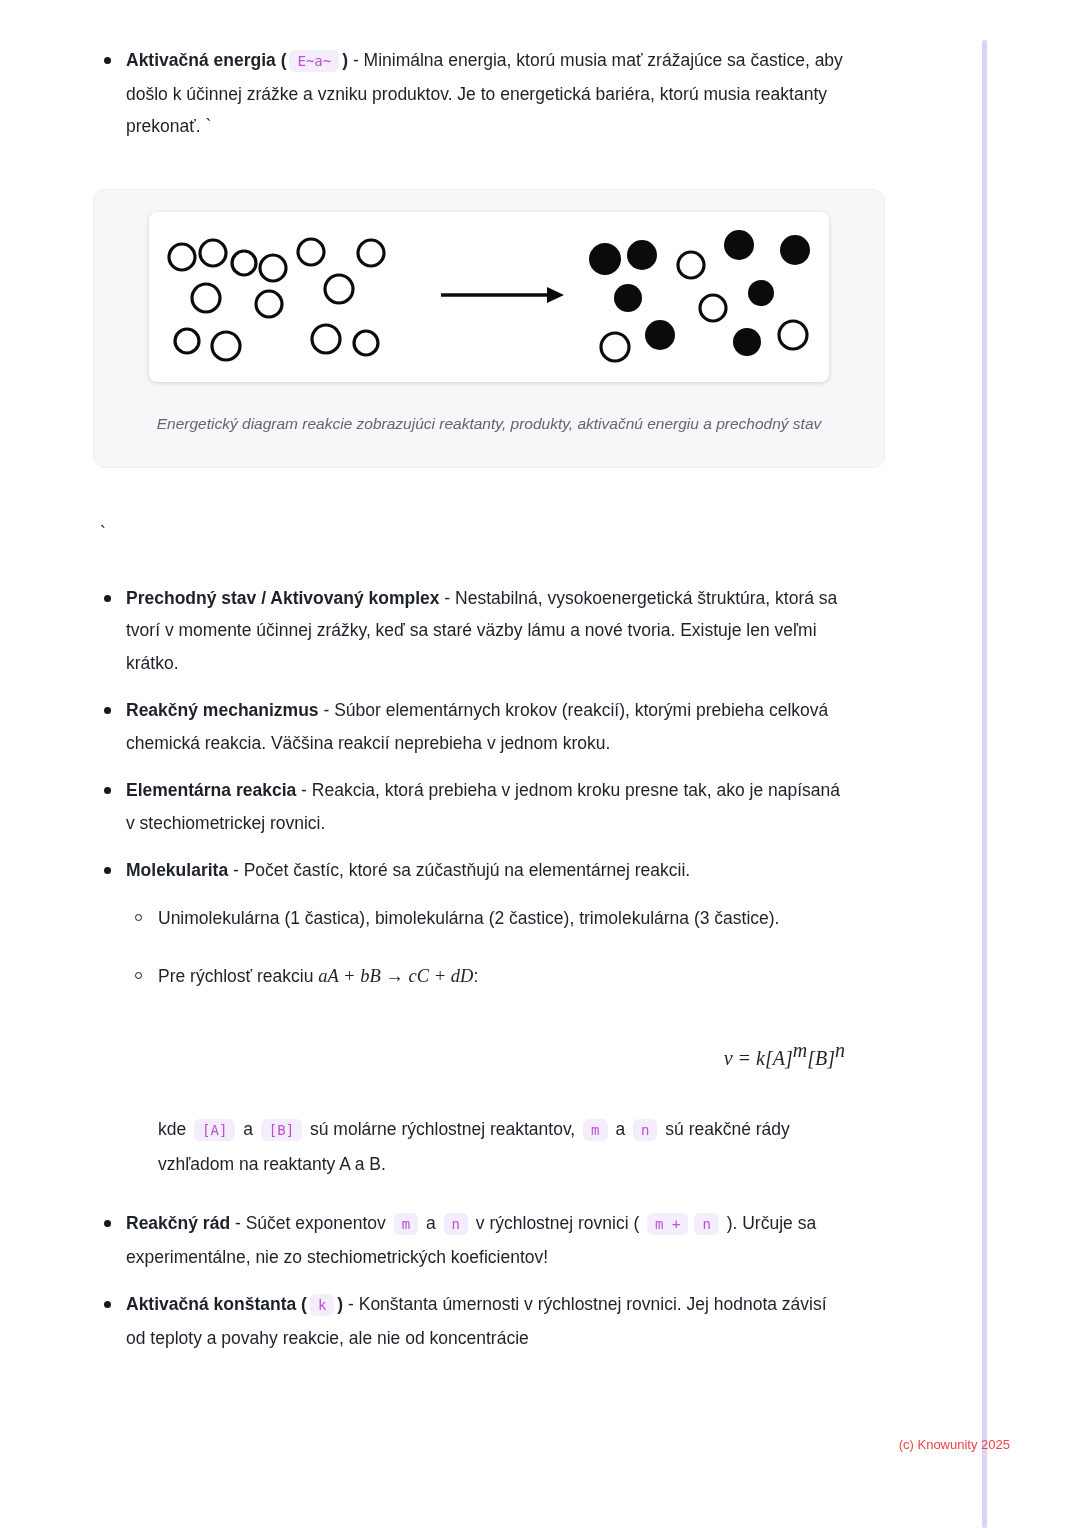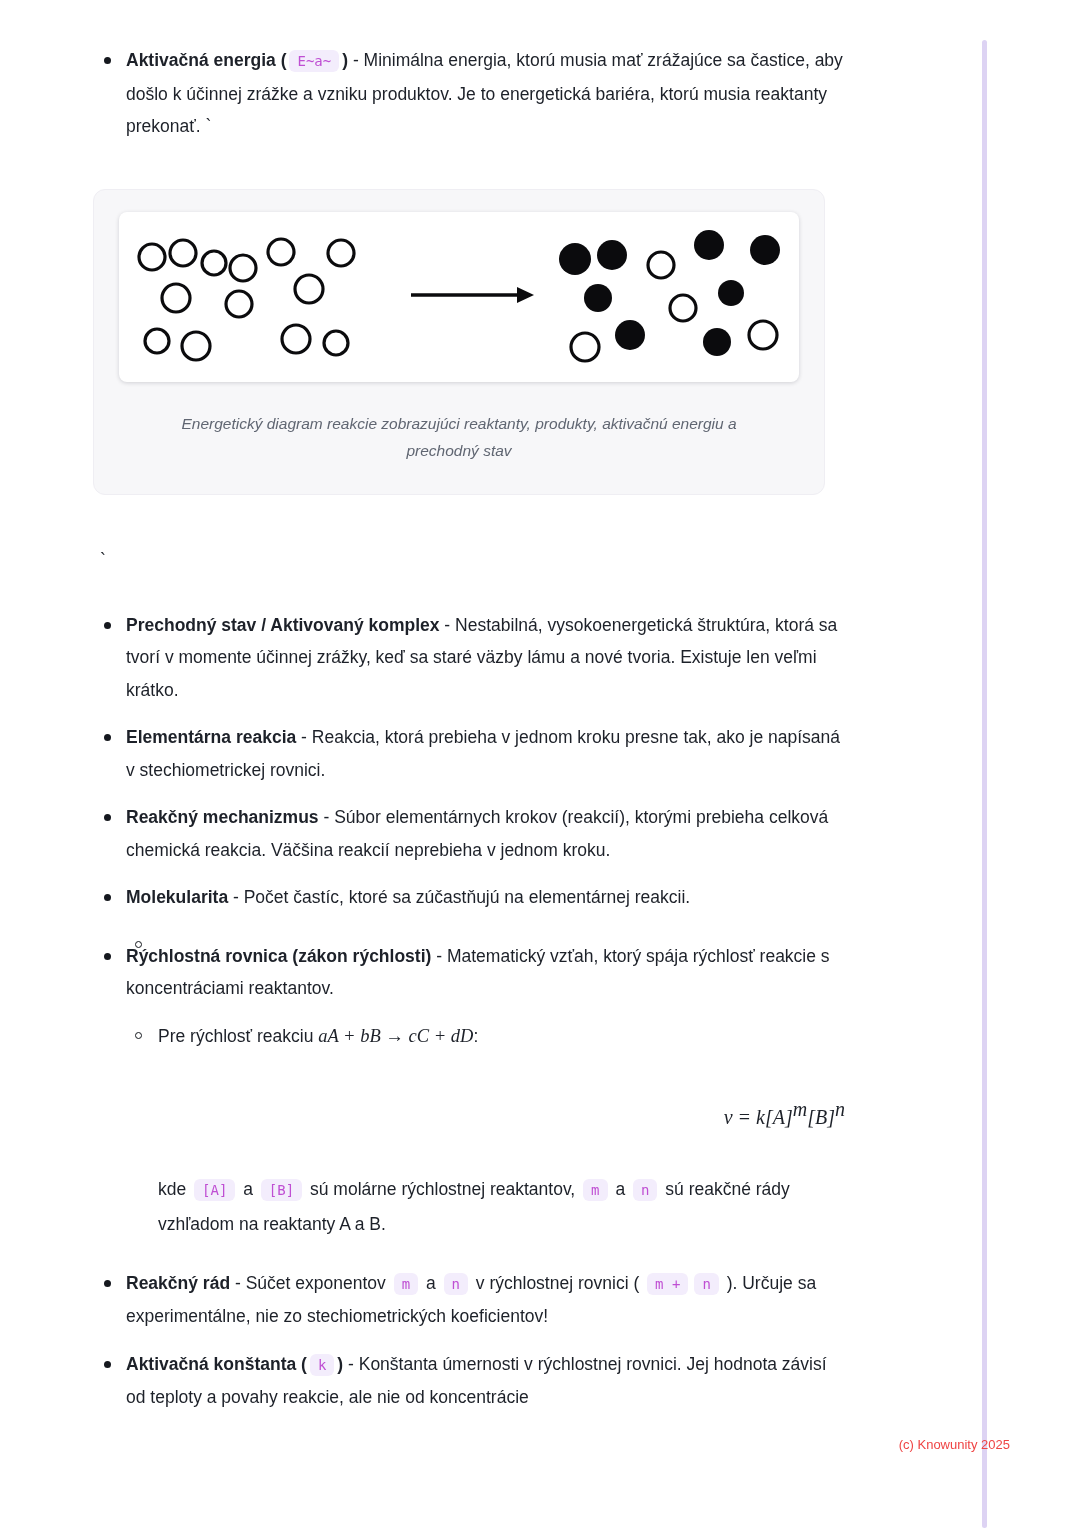--- a/index.html
+++ b/index.html
@@ -57,21 +57,21 @@
   .equation .math { font-size: 20px; }
   .para {
     margin: 0 0 26px 58px;
     width: 690px;
     font-size: 17.5px;
     line-height: 34px;
   }
   .stray { margin: 0 0 36px 0; font-size: 17.5px; line-height: 26px; }
   .figure-card {
     margin: 46px 0 52px -7px;
-    width: 732px;
+    width: 792px;
     background: #f7f7f9;
     border: 1px solid #efeef3;
     border-radius: 12px;
     padding: 22px 0 30px 0;
   }
   .figure-panel {
     width: 680px; height: 170px;
     margin: 0 auto;
     background: #ffffff;
     border-radius: 8px;
@@ -136,25 +136,24 @@
             <circle cx="466" cy="135" r="14" fill="#ffffff" stroke="#0b0b0d" stroke-width="3.2"></circle>
             <circle cx="644" cy="123" r="14" fill="#ffffff" stroke="#0b0b0d" stroke-width="3.2"></circle>
             <line x1="292" y1="83" x2="398" y2="83" stroke="#0b0b0d" stroke-width="3.5"></line>
             <polygon points="398,75 415,83 398,91" fill="#0b0b0d"></polygon>
           </svg>
         </div>
         <figcaption class="figure-caption">Energetický diagram reakcie zobrazujúci reaktanty, produkty, aktivačnú energiu a prechodný stav</figcaption>
       </figure>
       <div class="stray">`</div>
       <div class="bullet"><span class="marker-disc"></span><span class="bullet-text"><strong class="seg-bold">Prechodný stav / Aktivovaný komplex</strong><span class="seg"> - Nestabilná, vysokoenergetická štruktúra, ktorá sa tvorí v momente účinnej zrážky, keď sa staré väzby lámu a nové tvoria. Existuje len veľmi krátko.</span></span></div>
+      <div class="bullet"><span class="marker-disc"></span><span class="bullet-text"><strong class="seg-bold">Reakčný mechanizmus</strong><span class="seg"> - Súbor elementárnych krokov (reakcií), ktorými prebieha celková chemická reakcia. Väčšina reakcií neprebieha v jednom kroku.</span></span></div>
       <div class="bullet"><span class="marker-disc"></span><span class="bullet-text"><strong class="seg-bold">Elementárna reakcia</strong><span class="seg"> - Reakcia, ktorá prebieha v jednom kroku presne tak, ako je napísaná v stechiometrickej rovnici.</span></span></div>
-      <div class="bullet"><span class="marker-disc"></span><span class="bullet-text"><strong class="seg-bold">Reakčný mechanizmus</strong><span class="seg"> - Súbor elementárnych krokov (reakcií), ktorými prebieha celková chemická reakcia. Väčšina reakcií neprebieha v jednom kroku.</span></span></div>
       <div class="bullet"><span class="marker-disc"></span><span class="bullet-text"><strong class="seg-bold">Molekularita</strong><span class="seg"> - Počet častíc, ktoré sa zúčastňujú na elementárnej reakcii.</span></span></div>
-      <div class="subbullet"><span class="marker-circle"></span></div>
-      <div class="bullet"><span class="marker-disc"></span><span class="bullet-text"><strong class="seg-bold">Rýchlostná rovnica (zákon rýchlosti)</strong><span class="seg"> - Matematický vzťah, ktorý spája rýchlosť reakcie s koncentráciami reaktantov.</span></span></div>
+      <div class="subbullet"><span class="marker-circle"></span><span class="bullet-text"><span class="seg">Unimolekulárna (1 častica), bimolekulárna (2 častice), trimolekulárna (3 častice).</span></span></div>
       <div class="subbullet"><span class="marker-circle"></span><span class="bullet-text"><span class="seg">Pre rýchlosť reakciu </span><span class="math">aA + bB → cC + dD</span><span class="seg">:</span></span></div>
       <div class="equation"><span class="math">v = k[A]</span><sup class="math">m</sup><span class="math">[B]</span><sup class="math">n</sup></div>
       <div class="para"><span class="seg">kde </span><code class="chip">[A]</code><span class="seg"> a </span><code class="chip">[B]</code><span class="seg"> sú molárne rýchlostnej reaktantov, </span><code class="chip">m</code><span class="seg"> a </span><code class="chip">n</code><span class="seg"> sú reakčné rády vzhľadom na reaktanty A a B.</span></div>
       <div class="bullet"><span class="marker-disc"></span><span class="bullet-text"><strong class="seg-bold">Reakčný rád</strong><span class="seg"> - Súčet exponentov </span><code class="chip">m</code><span class="seg"> a </span><code class="chip">n</code><span class="seg"> v rýchlostnej rovnici ( </span><code class="chip">m +</code><code class="chip">n</code><span class="seg"> ). Určuje sa experimentálne, nie zo stechiometrických koeficientov!</span></span></div>
       <div class="bullet"><span class="marker-disc"></span><span class="bullet-text"><strong class="seg-bold">Aktivačná konštanta (</strong><code class="chip">k</code><strong class="seg-bold">)</strong><span class="seg"> - Konštanta úmernosti v rýchlostnej rovnici. Jej hodnota závisí od teploty a povahy reakcie, ale nie od koncentrácie</span></span></div>
     </div>
   <div class="scrollbar-thumb"></div>
   <div class="copyright">(c) Knowunity 2025</div>
 </div>
 

